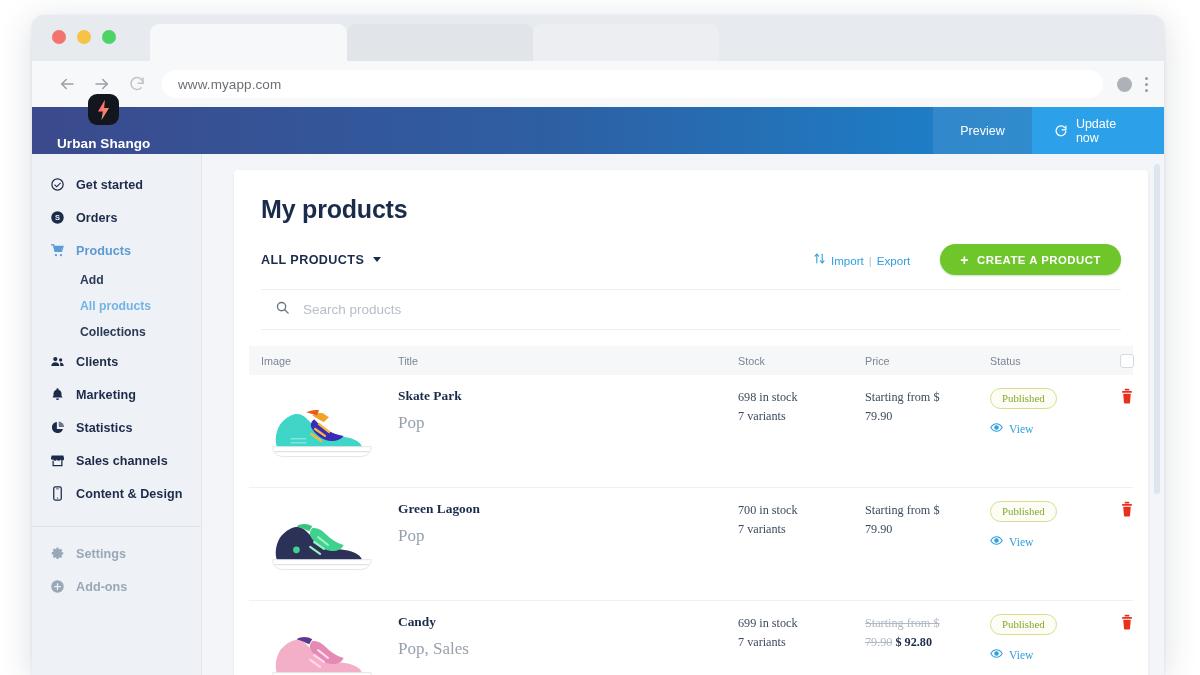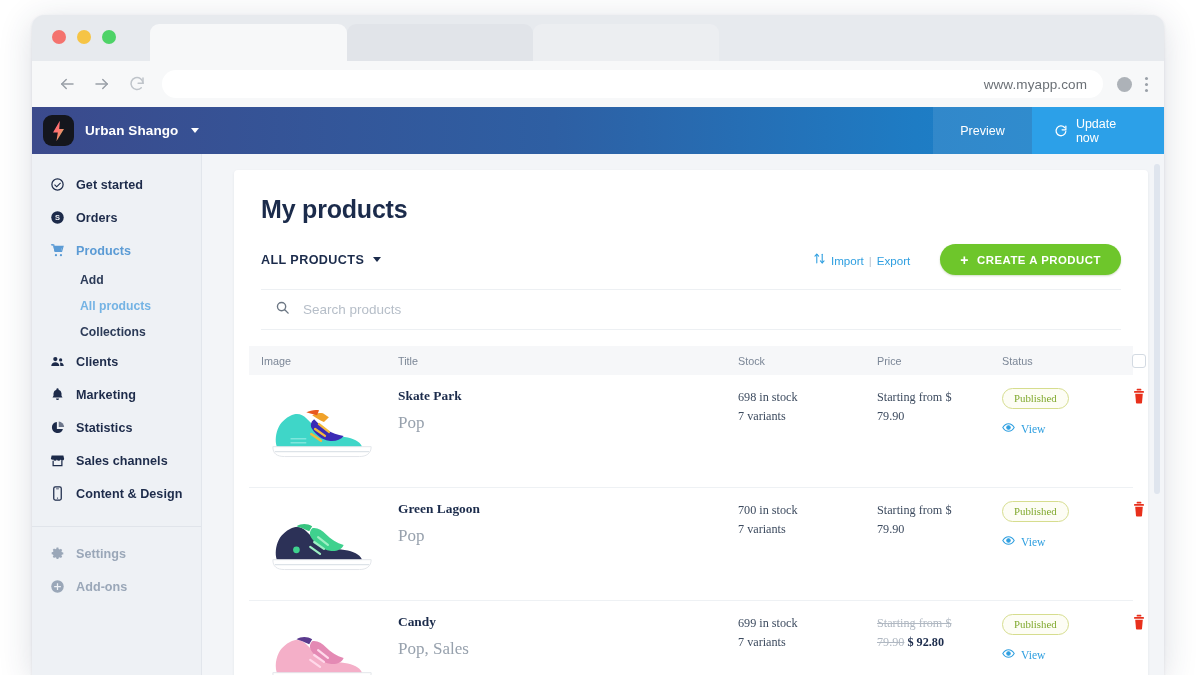--- a/index.html
+++ b/index.html
@@ -63,21 +63,20 @@
   .navbtn svg { width: 18px; height: 18px; }
   .omnibox {
     margin-left: 16px;
     flex: 1;
     height: 28px;
     background: #ffffff;
     border-radius: 14px;
     display: flex; align-items: center;
     padding: 0 16px;
     margin-right: 14px;
-    justify-content: flex-end;
   }
   .omnibox .urltext { font-size: 13.5px; color: #6b7076; letter-spacing: .1px; }
   .rightchrome { display: flex; align-items: center; gap: 13px; margin-right: 16px; }
   .avatar-dot { width: 15px; height: 15px; border-radius: 50%; background: #adb2b8; }
   .kebab { display: flex; flex-direction: column; gap: 3px; }
   .kebab i { display: block; width: 3px; height: 3px; border-radius: 50%; background: #9aa0a8; }
 
   
   .app {
     position: relative;
@@ -86,21 +85,21 @@
   }
 
   
   .appbar {
     position: relative;
     height: 47px;
     background: linear-gradient(90deg, #3b4a8c 0%, #2e5fa3 46%, #1e7cc4 78%, #1a86cf 100%);
     display: flex; align-items: center;
     color: #fff;
   }
-  .brand { display: flex; align-items: center; gap: 11px; padding-left: 11px; }
+  .brand { display: flex; align-items: center; gap: 11px; padding-left: 25px; flex-direction: column; }
   .logo {
     width: 31px; height: 31px; border-radius: 9px;
     background: #14161d;
     display: flex; align-items: center; justify-content: center;
   }
   .logo svg { width: 17px; height: 22px; }
   .brandname { font-size: 13.5px; font-weight: bold; letter-spacing: .1px; }
   .caret-down {
     width: 0; height: 0;
     border-left: 4.5px solid transparent;
@@ -259,21 +258,21 @@
     display: flex;
     border-bottom: 1px solid #eef1f4;
     min-height: 113px;
     padding-left: 12px;
     position: relative;
     font-family: Liberation Serif, serif;
   }
   .c-image  { width: 137px; flex: 0 0 137px; }
   .c-title  { width: 340px; flex: 0 0 340px; }
   .c-stock  { width: 127px; flex: 0 0 127px; }
-  .c-price  { width: 125px; flex: 0 0 125px; margin-left: 12px; }
+  .c-price  { width: 125px; flex: 0 0 125px; }
   .c-status { width: 130px; flex: 0 0 130px; }
   .c-act    { flex: 1; }
 
   .thead .c-act { display: flex; justify-content: flex-end; padding-right: 6px; }
 
   .cellpad { padding-top: 13px; }
 
   .prodname { font-size: 13.4px; font-weight: bold; color: #1b2b4b; }
   .prodtags { font-size: 17px; color: #97a1ad; margin-top: 9px; }
   .celltext { font-size: 12.2px; color: #3d4b5f; line-height: 1.55; }

